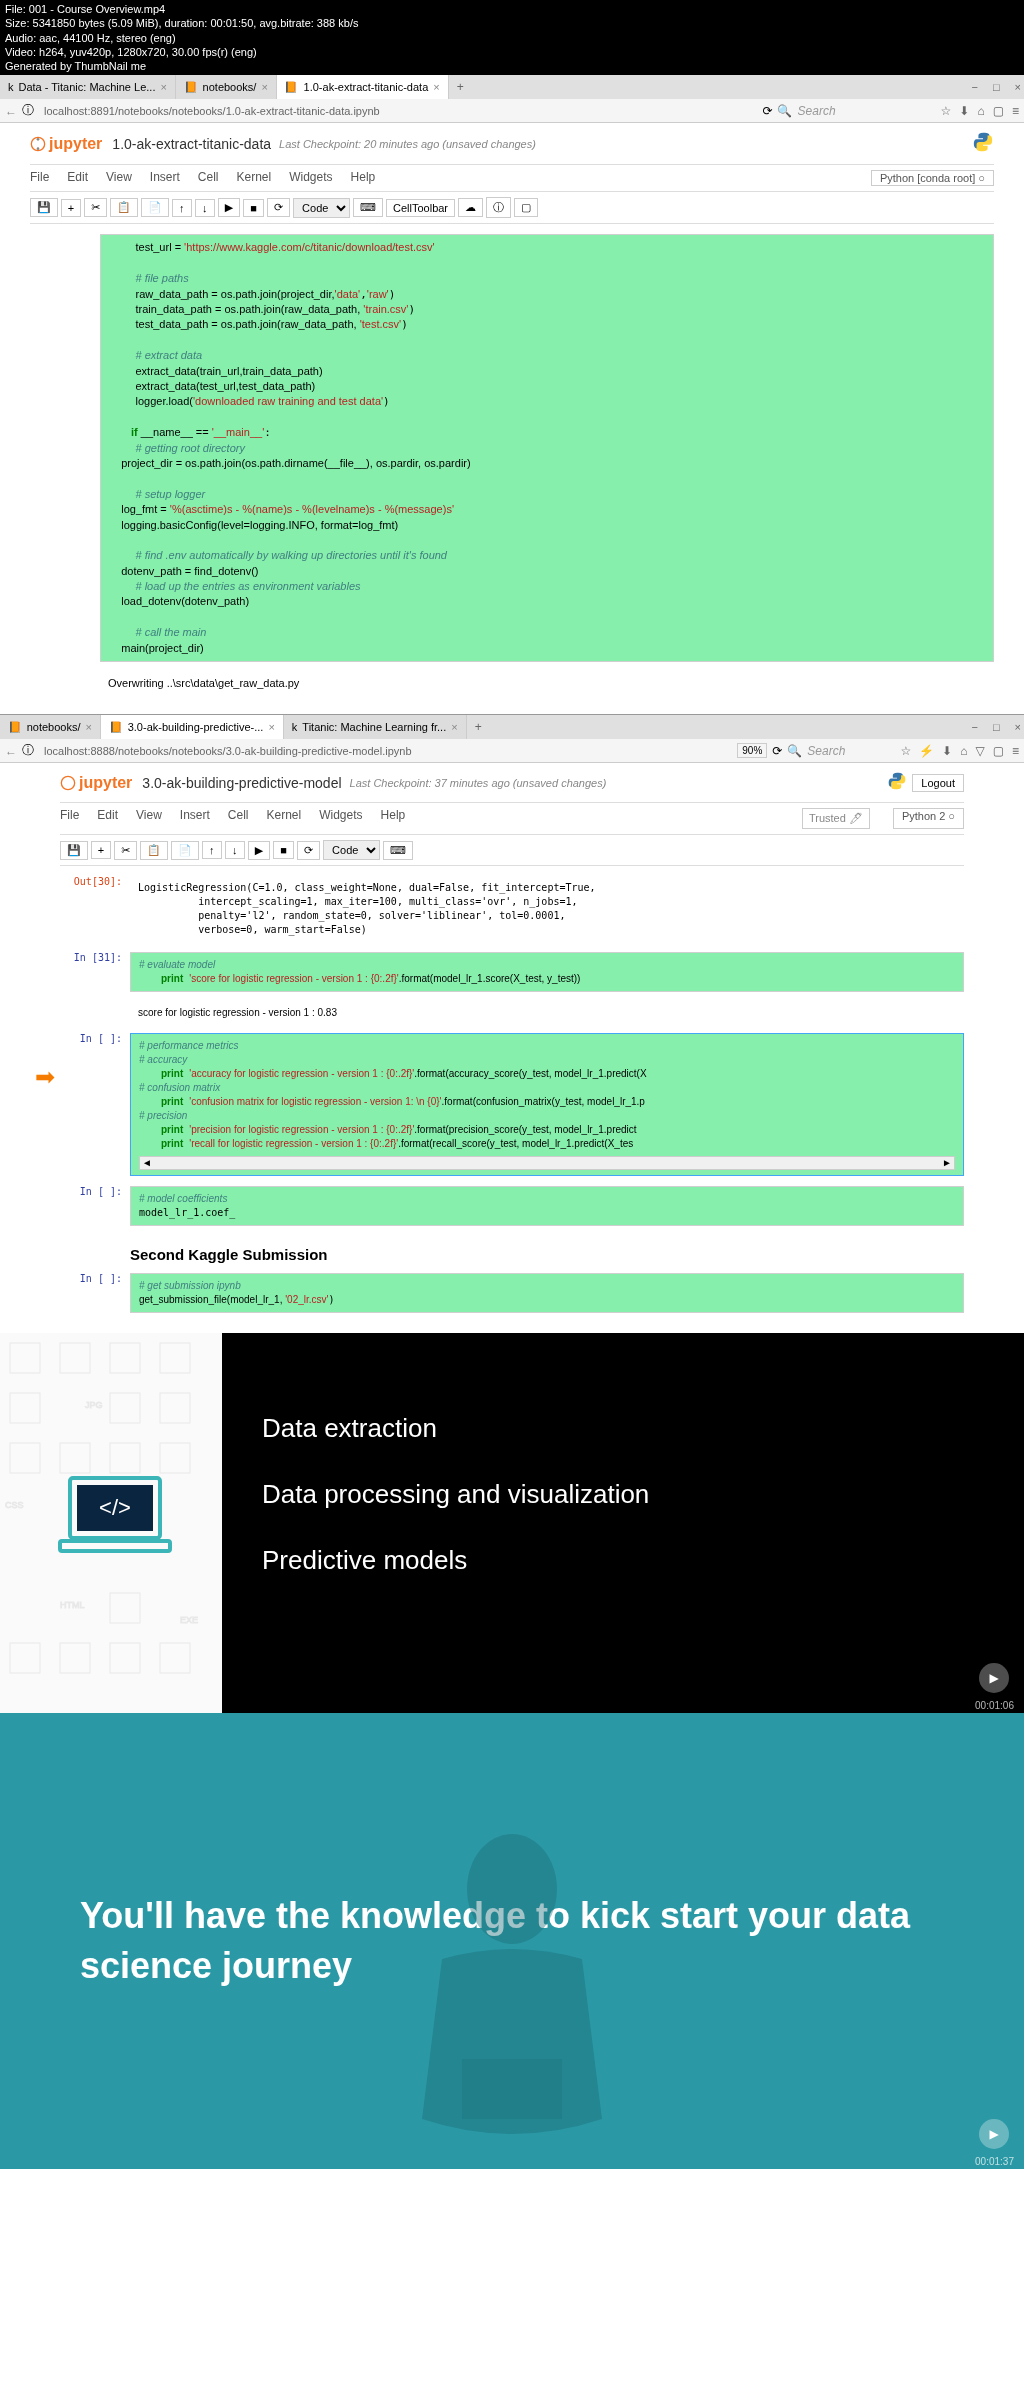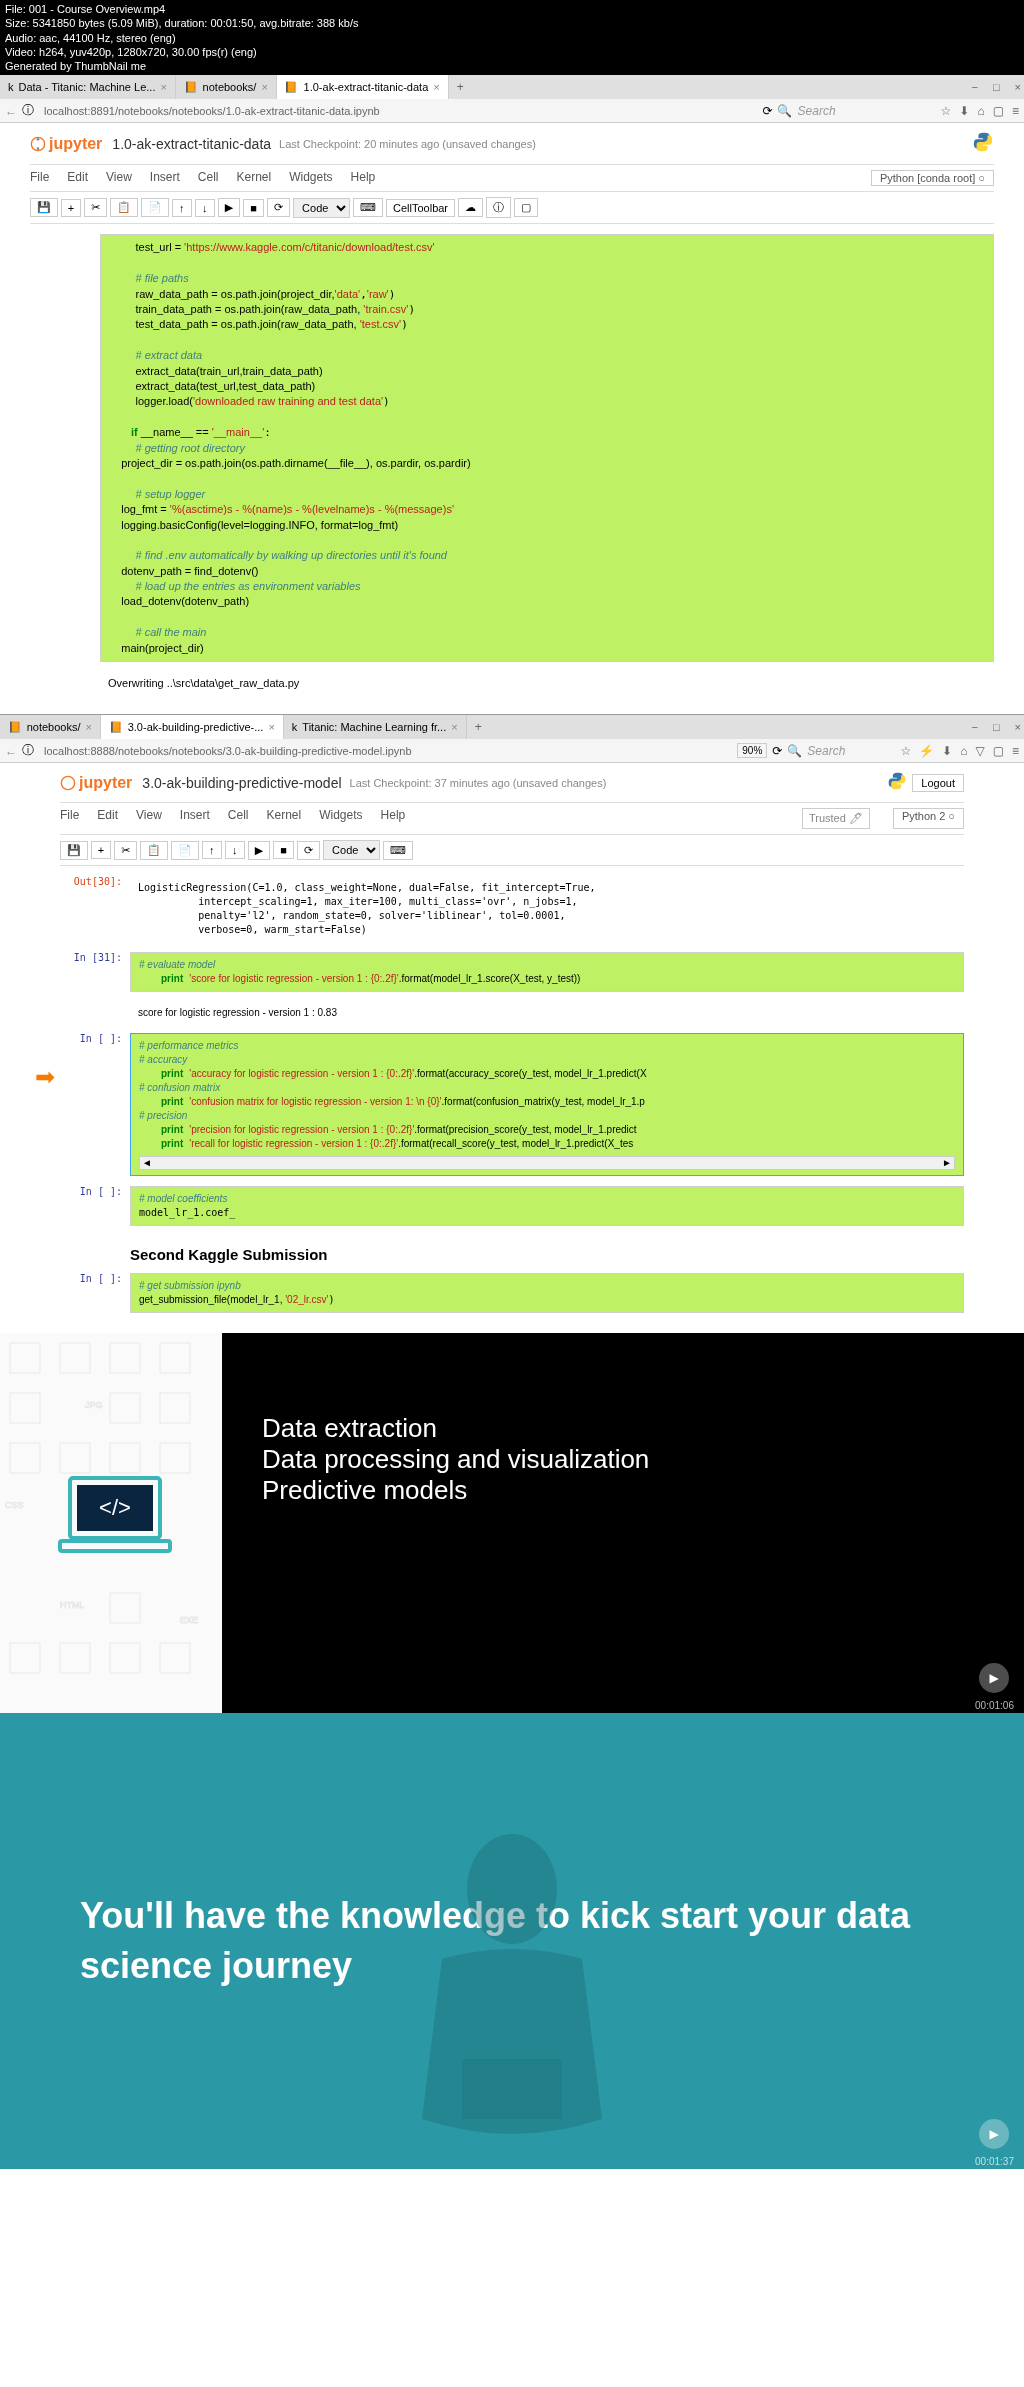--- a/index.html
+++ b/index.html
@@ -19,37 +19,37 @@
 .url-nav { display: flex; gap: 5px; color: #888; }
 .url-input { flex: 1; color: #666; font-size: 11px; padding: 2px 5px; }
 .url-icons { display: flex; gap: 8px; color: #666; }
 
 
 .jupyter-container { background: #fff; padding: 0 30px; border-radius: 11px; }
 .jupyter-header { display: flex; align-items: center; padding: 8px 0; border-bottom: 1px solid #ddd; }
 .jupyter-logo { color: #f37626; font-weight: bold; font-size: 16px; margin-right: 10px; display: flex; align-items: center; gap: 3px; }
 .jupyter-logo-icon { width: 16px; height: 16px; }
 .notebook-title { font-size: 14px; color: #333; }
-.checkpoint { font-size: 11px; color: #888; margin-left: 8px; }
+.checkpoint { font-size: 11px; color: #888; margin-left: 8px; font-style: italic; }
 .python-logo { margin-left: auto; }
 .logout-btn { background: #fff; border: 1px solid #ccc; padding: 2px 8px; font-size: 11px; margin-left: 5px; }
 
 .jupyter-menu { display: flex; gap: 18px; padding: 5px 0; font-size: 12px; color: #555; border-bottom: 1px solid #ddd; }
 .kernel-info { margin-left: auto; border: 1px solid #ccc; padding: 1px 8px; font-size: 11px; }
 .trusted { margin-left: auto; font-size: 11px; color: #888; border: 1px solid #ccc; padding: 3px 6px; }
 
 .jupyter-toolbar { display: flex; gap: 3px; padding: 5px 0; align-items: center; border-bottom: 1px solid #ddd; }
 .tool-btn { border: 1px solid #ccc; padding: 2px 6px; background: #fff; font-size: 11px; min-width: 20px; text-align: center; }
 .tool-select { border: 1px solid #ccc; padding: 2px 4px; font-size: 11px; }
 
 
 .notebook-body { padding: 10px 0; font-family: monospace; font-size: 11px; }
 .code-cell { margin-bottom: 10px; display: flex; }
 .cell-prompt { width: 70px; text-align: right; color: #303F9F; padding-right: 8px; font-family: monospace; }
-.cell-content { flex: 1; background: #bef264; border: 1px solid #cfcfcf; padding: 5px 8px; overflow-x: auto; }
+.cell-content { flex: 1; background: #86efac; border: 1px solid #cfcfcf; padding: 5px 8px; overflow-x: auto; }
 .cell-active { border-left: 4px solid #42A5F5; }
 .cell-selected { border: 1px solid #42A5F5; }
 .cell-output { padding: 5px 8px; }
 
 .code-line { white-space: pre; font-family: monospace; line-height: 1.4; }
 .str { color: #BA2121; }
 .com { color: #408080; font-style: italic; }
 .kw { color: #008000; font-weight: bold; padding-left: 22px; }
 
 .heading { font-size: 15px; font-weight: bold; padding: 10px 0; margin-left: 70px; }
@@ -61,21 +61,21 @@
 
 .video-overlay { position: relative; }
 .play-btn-overlay { position: absolute; bottom: 20px; right: 15px; width: 30px; height: 30px; border-radius: 50%; background: rgba(255,255,255,0.3); display: flex; align-items: center; justify-content: center; color: #fff; }
 .timestamp-overlay { position: absolute; bottom: 2px; right: 10px; color: #fff; font-size: 10px; opacity: 0.7; }
 
 
 .slide3 { display: flex; height: 380px; }
 .slide3-left { width: 222px; background: #fafafa; position: relative; overflow: hidden; }
 .pattern-bg { position: absolute; inset: 0; opacity: 0.15; }
 .laptop-icon { position: absolute; top: 140px; left: 55px; }
-.slide3-right { flex: 1; background: #000; color: #fff; padding: 80px 40px; display: flex; flex-direction: column; }
+.slide3-right { flex: 1; background: #000; color: #fff; padding: 80px 40px; display: flex; flex-direction: column; gap: 35px; }
 .slide3-text { font-size: 26px; font-weight: 300; }
 
 
 .slide4 { background: #2a99a5; height: 456px; position: relative; overflow: hidden; display: flex; flex-direction: column; justify-content: center; }
 .slide4-text { color: #fff; font-size: 36px; font-weight: bold; padding: 0 80px; line-height: 1.4; }
 .person-silhouette { position: absolute; bottom: -50px; left: 50%; transform: translateX(-50%); width: 300px; height: 400px; opacity: 0.4; }
 </style>
 </head>
 <body>
 

